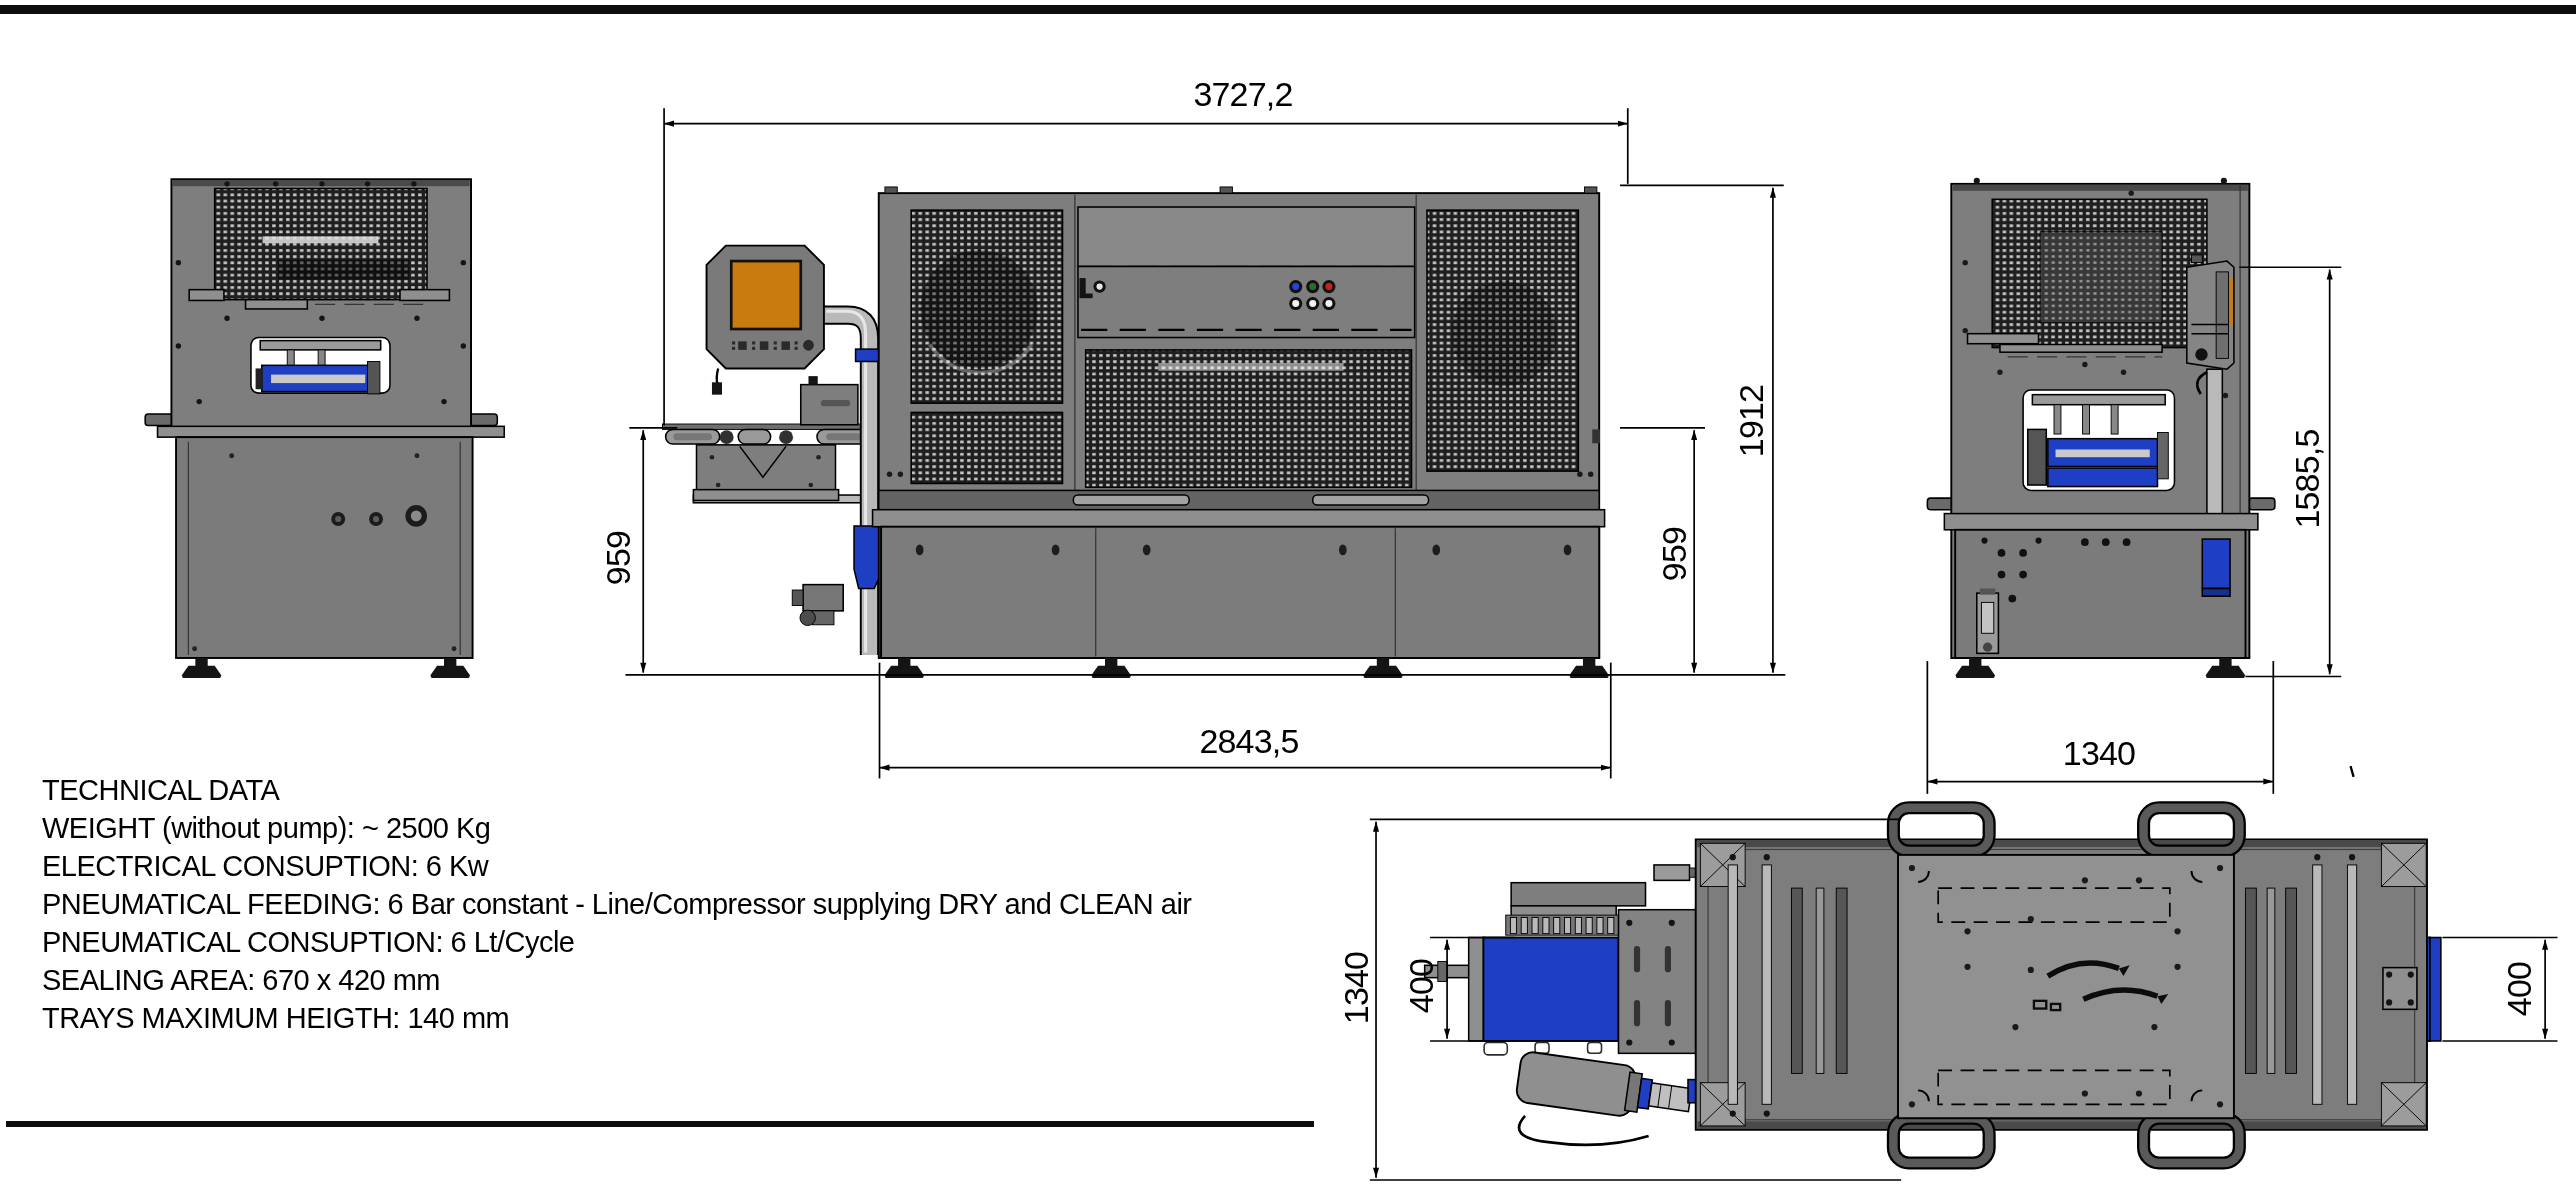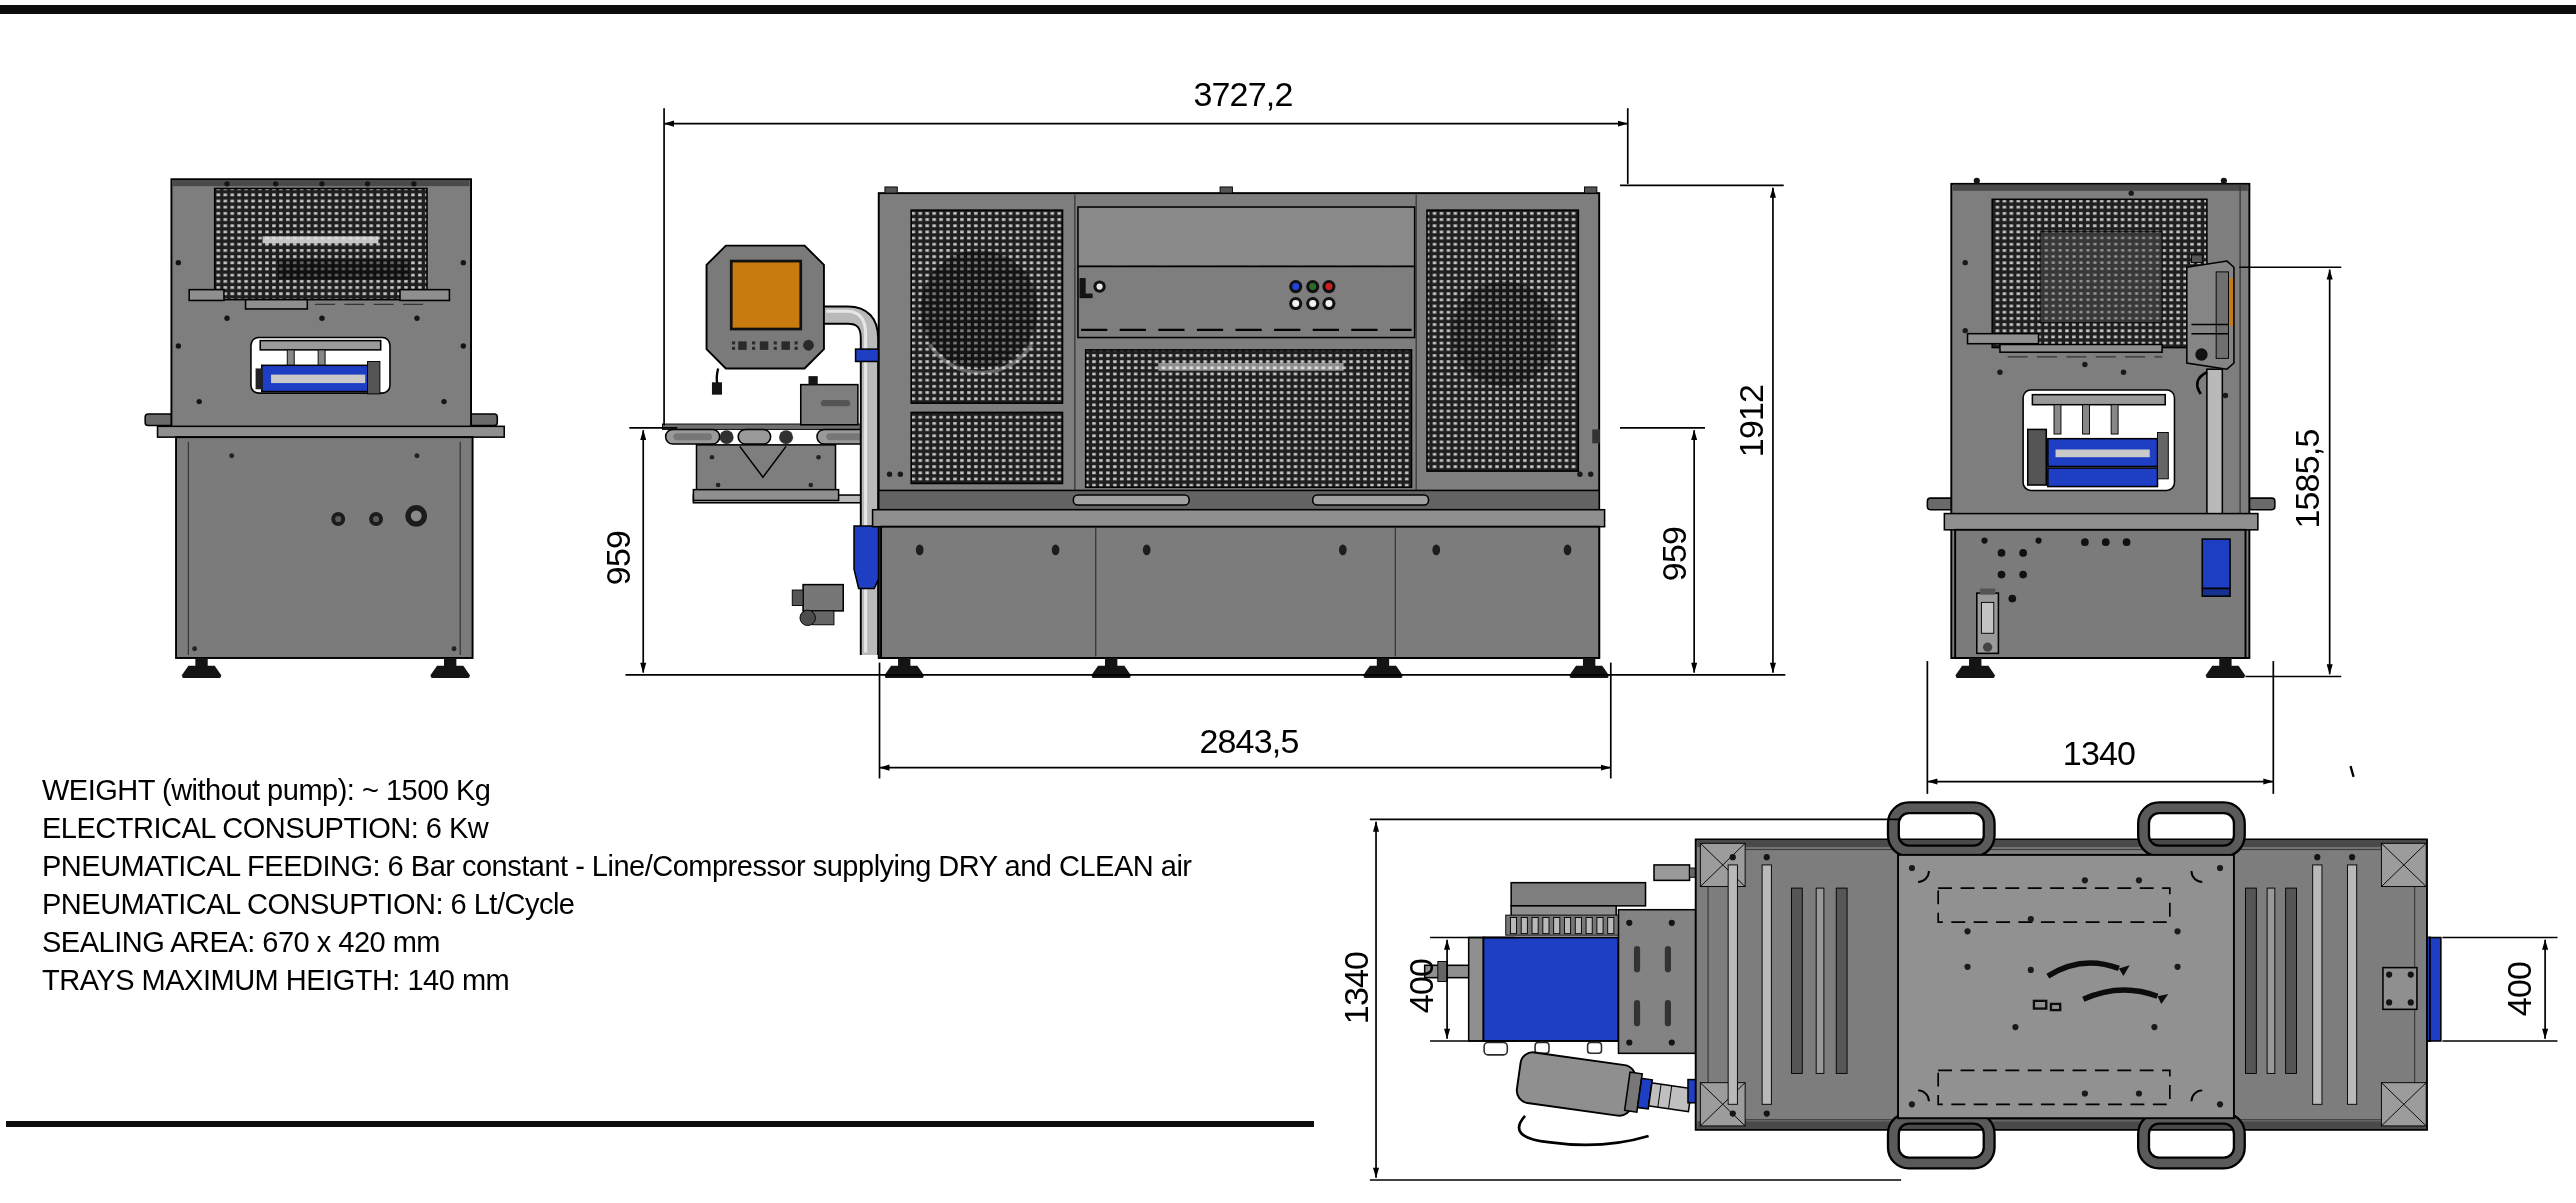--- a/index.html
+++ b/index.html
@@ -525,21 +525,22 @@
   <div class="dim v" style="left:1674px;top:554px;">959</div>
   <div class="dim v" style="left:1751px;top:421px;">1912</div>
   <div class="dim" style="left:1249px;top:741px;text-align:center;">2843,5</div>
   <div class="dim v" style="left:2307px;top:479px;">1585,5</div>
   <div class="dim" style="left:2099px;top:753px;">1340</div>
   <div class="dim v" style="left:1356px;top:988px;">1340</div>
   <div class="dim v" style="left:1421px;top:986px;">400</div>
   <div class="dim v" style="left:2519px;top:989px;">400</div>
 
   <div class="tech">
-    <div>WEIGHT (without pump): ~ 1500 Kg</div>
+    <div>TECHNICAL DATA</div>
+    <div>WEIGHT (without pump): ~ 2500 Kg</div>
     <div>ELECTRICAL CONSUPTION: 6 Kw</div>
     <div>
       <span>PNEUMATICAL FEEDING: 6 Bar constant - Line/Compressor supplying </span><span class="u">DRY</span><span> and </span><span class="u">CLEAN</span><span> air</span>
     </div>
     <div>PNEUMATICAL CONSUPTION: 6 Lt/Cycle</div>
     <div>SEALING AREA: 670 x 420 mm</div>
     <div>TRAYS MAXIMUM HEIGTH: 140 mm</div>
   </div>
 
 </div>

